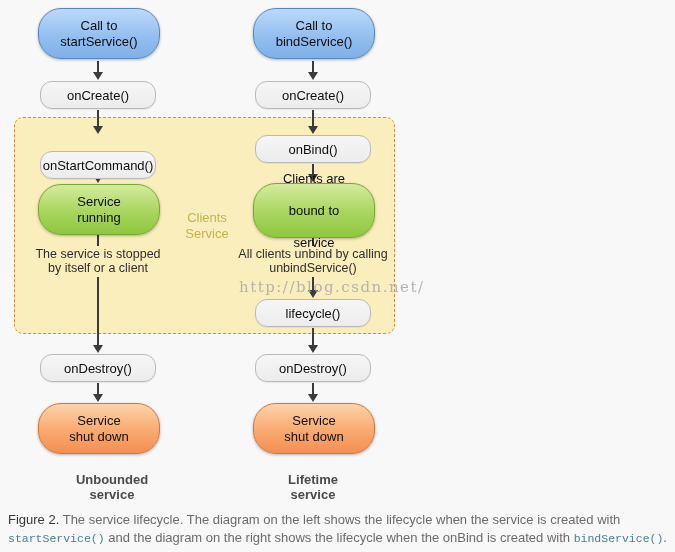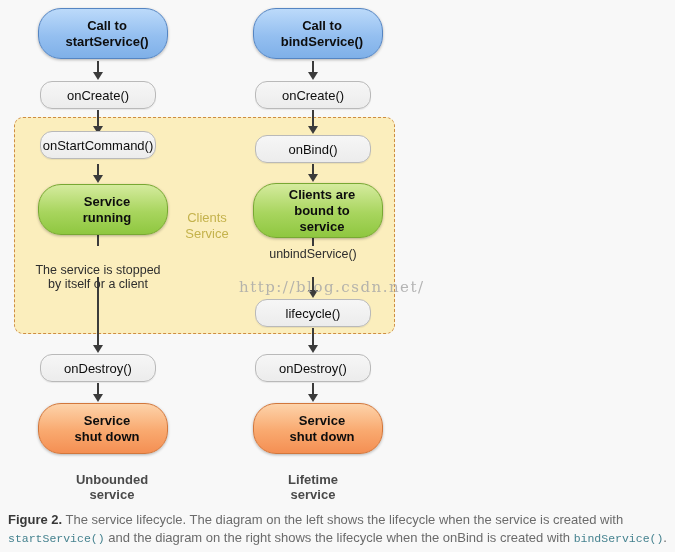--- a/index.html
+++ b/index.html
@@ -17,23 +17,22 @@
   .active-label {
     position:absolute; left:175px; top:210px; width:64px;
     text-align:center; font-size:13px; line-height:16px; color:#c4b24c;
     z-index:2;
   }
   
   .pill {
     position:absolute; width:120px; z-index:3;
     display:flex; flex-direction:column; align-items:center; justify-content:center;
     border-radius:23px; text-align:center;
-    font-size:13px; font-weight:bold; line-height:16px; color:#0d0d0d;
+    font-size:13px; font-weight:normal; line-height:16px; color:#0d0d0d;
     box-shadow:0 1px 3px rgba(0,0,0,0.28);
-    padding-left:8px;
   }
   .pill span { display:block; }
   .pill.blue   { background:linear-gradient(180deg,#bcdafa 0%, #94bff0 55%, #7fb0e8 100%); border:1px solid #5585c2; }
   .pill.green  { background:linear-gradient(180deg,#d5eb9e 0%, #a8d55e 55%, #8fc740 100%); border:1px solid #78a833; }
   .pill.orange { background:linear-gradient(180deg,#fdd3aa 0%, #f9a96f 55%, #f48f53 100%); border:1px solid #d2773c; }
   
   .cbox {
     position:absolute; width:114px; height:26px; z-index:3;
     background:linear-gradient(180deg,#f6f6f6,#ececec);
     border:1px solid #b9b9b9; border-radius:12px;
@@ -66,21 +65,21 @@
   .watermark {
     position:absolute; left:239px; top:278px; z-index:5; white-space:nowrap;
     font-family:"DejaVu Serif", serif; font-size:15px; letter-spacing:1.5px;
     color:#a9a9a9; opacity:0.85;
   }
   
   .caption {
     position:absolute; left:8px; top:511px; width:659px; z-index:3;
     font-size:13px; line-height:17.5px; color:#6b6b6b;
   }
-  .caption .fig { font-weight:bold; color:#383838; }
+  .caption .fig { font-weight:normal; color:#383838; }
   .caption code { font-family:"Liberation Mono", monospace; font-size:11.5px; color:#45828f; }
 </style>
 </head>
 <body>
 
 <div class="canvas">
 
   <div class="active-region"></div>
   <div class="active-label">
     <span>Clients</span>
@@ -95,35 +94,35 @@
       <div class="shaft"></div>
       <div class="head"></div>
     </div>
   <div class="cbox" style="left:40px; top:81px;">
     <span>onCreate()</span>
   </div>
   <div class="arrow" style="left:92px; top:110px; height:24px;">
       <div class="shaft"></div>
       <div class="head"></div>
     </div>
-  <div class="cbox" style="left:40px; top:131px;align-items:center;">
+  <div class="cbox" style="left:40px; top:151px;align-items:center;">
     <span>onStartCommand()</span>
   </div>
   <div class="arrow" style="left:92px; top:164px; height:19px;">
       <div class="shaft"></div>
       <div class="head"></div>
     </div>
   <div class="pill green" style="left:38px; top:184px; height:49px;">
     <span>Service</span>
     <span>running</span>
   </div>
   <div class="connector" style="left:92px; top:234px; height:12px;">
       <div class="shaft"></div>
     </div>
-  <div class="note" style="left:18px; top:247px; width:160px;margin-top:16px;">
+  <div class="note" style="left:18px; top:247px; width:160px;">
     <span>The service is stopped</span>
     <span>by itself or a client</span>
   </div>
   <div class="arrow" style="left:92px; top:277px; height:76px;">
       <div class="shaft"></div>
       <div class="head"></div>
     </div>
   <div class="cbox" style="left:40px; top:354px;">
     <span>onDestroy()</span>
   </div>
@@ -155,29 +154,30 @@
       <div class="shaft"></div>
       <div class="head"></div>
     </div>
   <div class="cbox" style="left:255px; top:135px;">
     <span>onBind()</span>
   </div>
   <div class="arrow" style="left:307px; top:164px; height:18px;">
       <div class="shaft"></div>
       <div class="head"></div>
     </div>
-  <div class="pill green" style="left:253px; top:183px; height:53px;">
+  <div class="pill green" style="left:253px; top:183px; height:53px;gap:16px;">
     <span>Clients are</span>
     <span>bound to</span>
     <span>service</span>
   </div>
   <div class="connector" style="left:307px; top:237px; height:9px;">
       <div class="shaft"></div>
     </div>
   <div class="note" style="left:223px; top:247px; width:180px;">
+    <span>All clients unbind by calling</span>
     <span>unbindService()</span>
   </div>
   <div class="arrow" style="left:307px; top:277px; height:21px;">
       <div class="shaft"></div>
       <div class="head"></div>
     </div>
   <div class="cbox" style="left:255px; top:299px;">
     <span>lifecycle()</span>
   </div>
   <div class="arrow" style="left:307px; top:328px; height:25px;">

